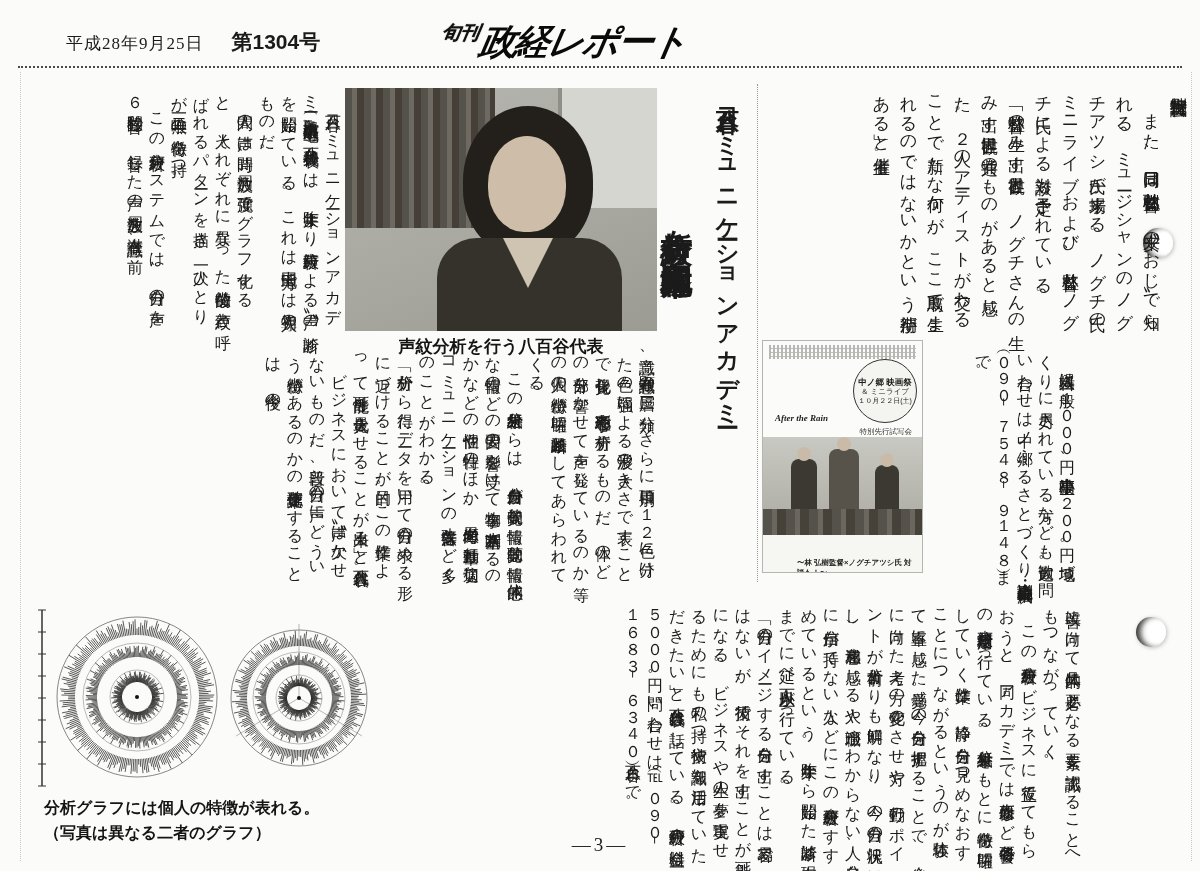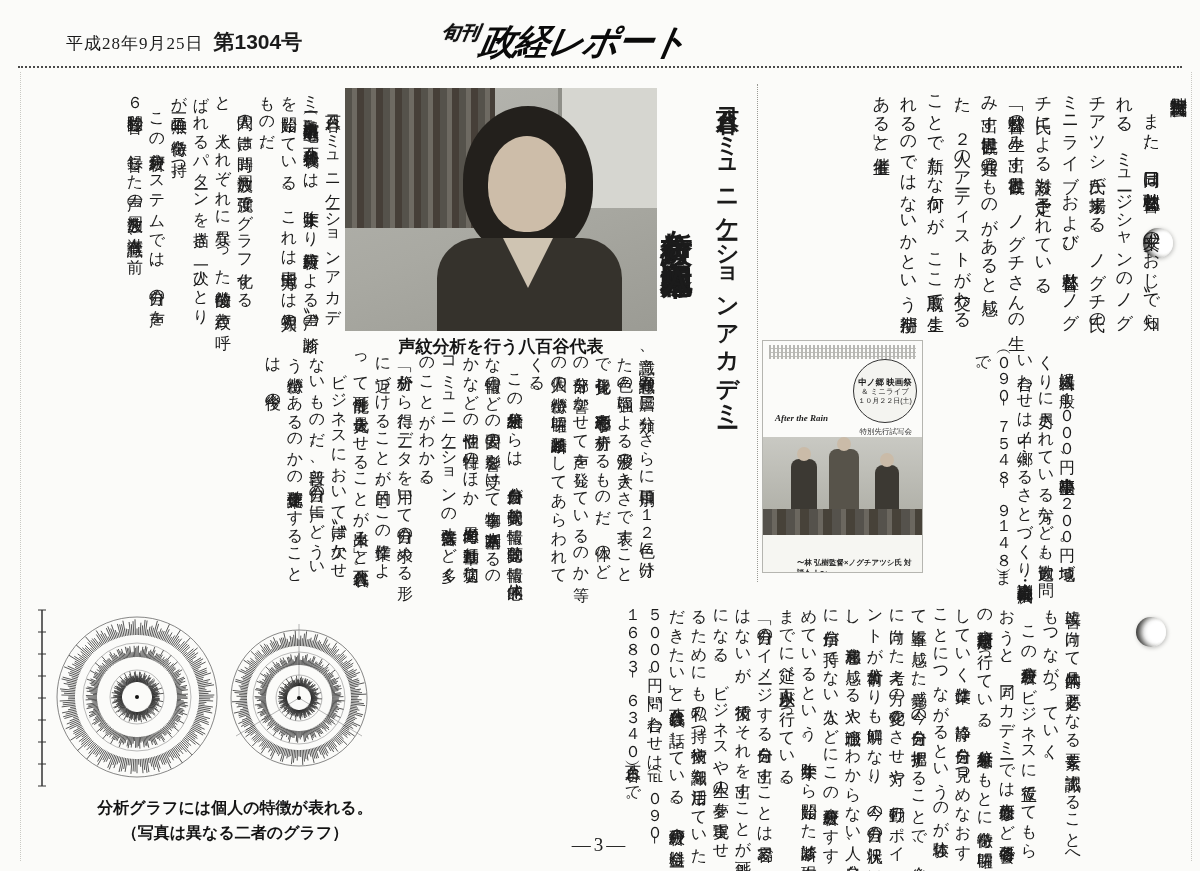--- a/index.html
+++ b/index.html
@@ -1,19 +1,19 @@
 <!DOCTYPE html>
 <html lang="ja"><head>
 <meta charset="utf-8">
 <style>
   html,body{margin:0;padding:0;background:#e9e9e6;}
   .page{position:relative;width:1200px;height:871px;background:#fbfbf9;overflow:hidden;
         font-family:"Liberation Serif","DejaVu Serif",serif;color:#1b1b1b;}
   
-  .masthead{position:absolute;left:66px;top:28px;display:flex;align-items:baseline;gap:10px;}
+  .masthead{position:absolute;left:66px;top:28px;display:flex;align-items:baseline;gap:28px;}
   .m-date{font-size:17px;letter-spacing:1px;}
   .m-issue{font-size:21px;font-weight:bold;font-family:"Liberation Sans","DejaVu Sans",sans-serif;}
   .logo{position:absolute;left:440px;top:18px;display:flex;align-items:flex-start;gap:2px;
         transform:skewX(-10deg);font-family:"Liberation Sans","DejaVu Sans",sans-serif;font-style:italic;}
   .logo-prefix{font-size:19px;font-weight:bold;margin-top:2px;color:#111;
         text-shadow:0 0 1px #111;}
   .logo-main{font-size:36px;font-weight:900;letter-spacing:-2px;color:#0a0a0a;}
   .top-rule{position:absolute;left:18px;right:18px;top:66px;border-top:2px dotted #4a4a4a;}
   .edge-rule-l{position:absolute;left:20px;top:72px;bottom:10px;border-left:1px dotted #c9c9c4;}
   .edge-rule-r{position:absolute;right:8px;top:72px;bottom:10px;border-left:1px dotted #c9c9c4;}
@@ -67,21 +67,21 @@
           background:linear-gradient(#c9c9c3,#b2b2aa);}
   .pfig{position:absolute;bottom:0;background:#3c3933;border-radius:8px 8px 0 0;}
   .pfig .phead{position:absolute;left:50%;top:-12px;transform:translateX(-50%);width:14px;height:14px;border-radius:50%;background:#cabba8;}
   .poster-crowd{position:absolute;left:0;top:168px;width:100%;height:26px;
           background:repeating-linear-gradient(90deg,#55524c 0 9px,#6b675f 9px 14px,#474239 14px 23px);}
   .poster-banner{position:absolute;left:0;top:194px;width:100%;height:37px;background:#f6f6f2;}
   .poster-banner-text{position:absolute;left:34px;top:23px;width:120px;font-size:7.5px;font-weight:bold;color:#222;
           font-family:"Liberation Sans","DejaVu Sans",sans-serif;line-height:1.3;}
   
   .graph{position:absolute;}
-  .graph-cap{left:70px;top:795px;width:330px;font-size:16px;line-height:25px;text-align:center;}
+  .graph-cap{left:44px;top:795px;width:330px;font-size:16px;line-height:25px;text-align:left;}
   .pageno{position:absolute;left:540px;top:834px;width:120px;text-align:center;font-size:19px;letter-spacing:3px;}
 </style>
 </head>
 <body>
 
 <div class="page">
 
   <div class="masthead">
     <span class="m-date">平成28年9月25日</span>
     <span class="m-issue">第1304号</span>

